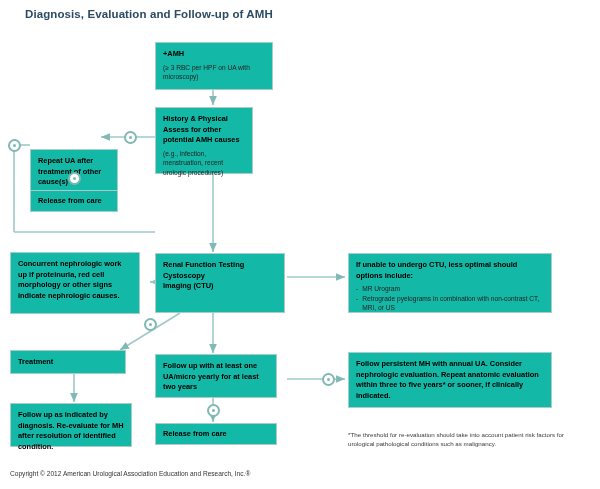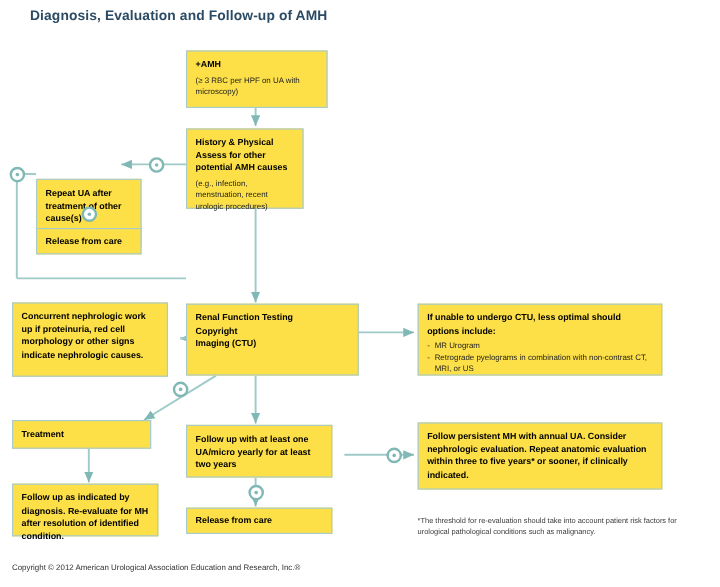--- a/index.html
+++ b/index.html
@@ -4,21 +4,21 @@
 <style>
   html,body{margin:0;padding:0;background:#ffffff;}
   body{width:600px;height:489px;position:relative;overflow:hidden;
        font-family:"Liberation Sans","DejaVu Sans",sans-serif;color:#000;}
   #canvas{position:absolute;left:0;top:0;width:600px;height:489px;}
   svg.wires{position:absolute;left:0;top:0;width:600px;height:489px;pointer-events:none;}
 
   .title{position:absolute;left:10px;top:8px;font-size:11.5px;font-weight:bold;
          color:#2b4a63;letter-spacing:.1px;margin-left:15px;}
 
-  .box{position:absolute;background:#fde047;border:1px solid #a9cbc9;box-sizing:border-box;
+  .box{position:absolute;background:#14b8a6;border:1px solid #a9cbc9;box-sizing:border-box;
        padding:6px 7px;}
   .box .hd{font-size:7.4px;font-weight:bold;line-height:1.42;color:#000;}
   .box .sub{font-size:6.6px;line-height:1.45;color:#222;margin-top:3px;}
   .box .li{font-size:6.6px;line-height:1.45;color:#222;display:flex;gap:4px;}
   .box .li .dash{flex:0 0 auto;}
   .box ul{margin:3px 0 0 0;padding:0;list-style:none;}
 
   .note{position:absolute;font-size:6.2px;line-height:1.5;color:#3a3a3a;}
   .copyright{position:absolute;left:10px;top:470px;font-size:6.6px;color:#333;}
 
@@ -87,23 +87,23 @@
   </div>
 
   <div class="box" style="left:30px;top:190px;width:88px;height:22px;display:flex;align-items:center;">
     <div class="hd">Release from care</div>
   </div>
 
   <div class="box" style="left:10px;top:252px;width:130px;height:62px;">
     <div class="hd">Concurrent nephrologic work up if proteinuria, red cell morphology or other signs indicate nephrologic causes.</div>
   </div>
 
-  <div class="box" style="left:155px;top:253px;width:144px;height:60px;">
+  <div class="box" style="left:155px;top:253px;width:130px;height:60px;">
     <div class="hd">Renal Function Testing</div>
-    <div class="hd">Copyright</div>
+    <div class="hd">Cystoscopy</div>
     <div class="hd">Imaging (CTU)</div>
   </div>
 
   <div class="box" style="left:348px;top:253px;width:204px;height:60px;">
     <div class="hd">If unable to undergo CTU, less optimal should options include:</div>
     <ul>
       <li class="li">
         <span class="dash">-</span>
         <span>MR Urogram</span>
       </li>

